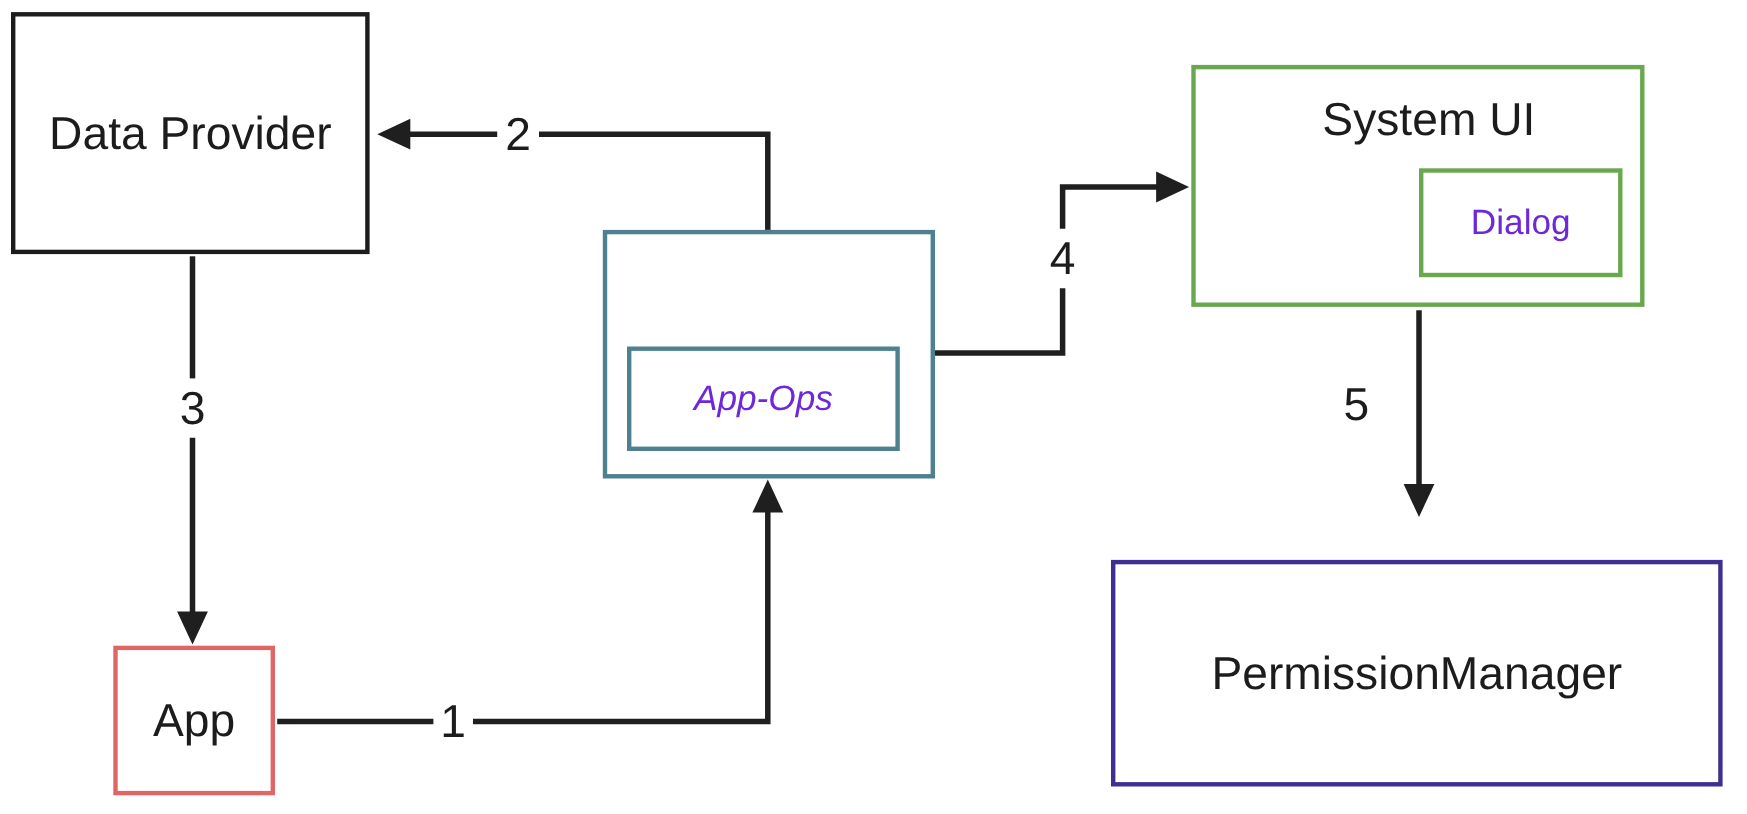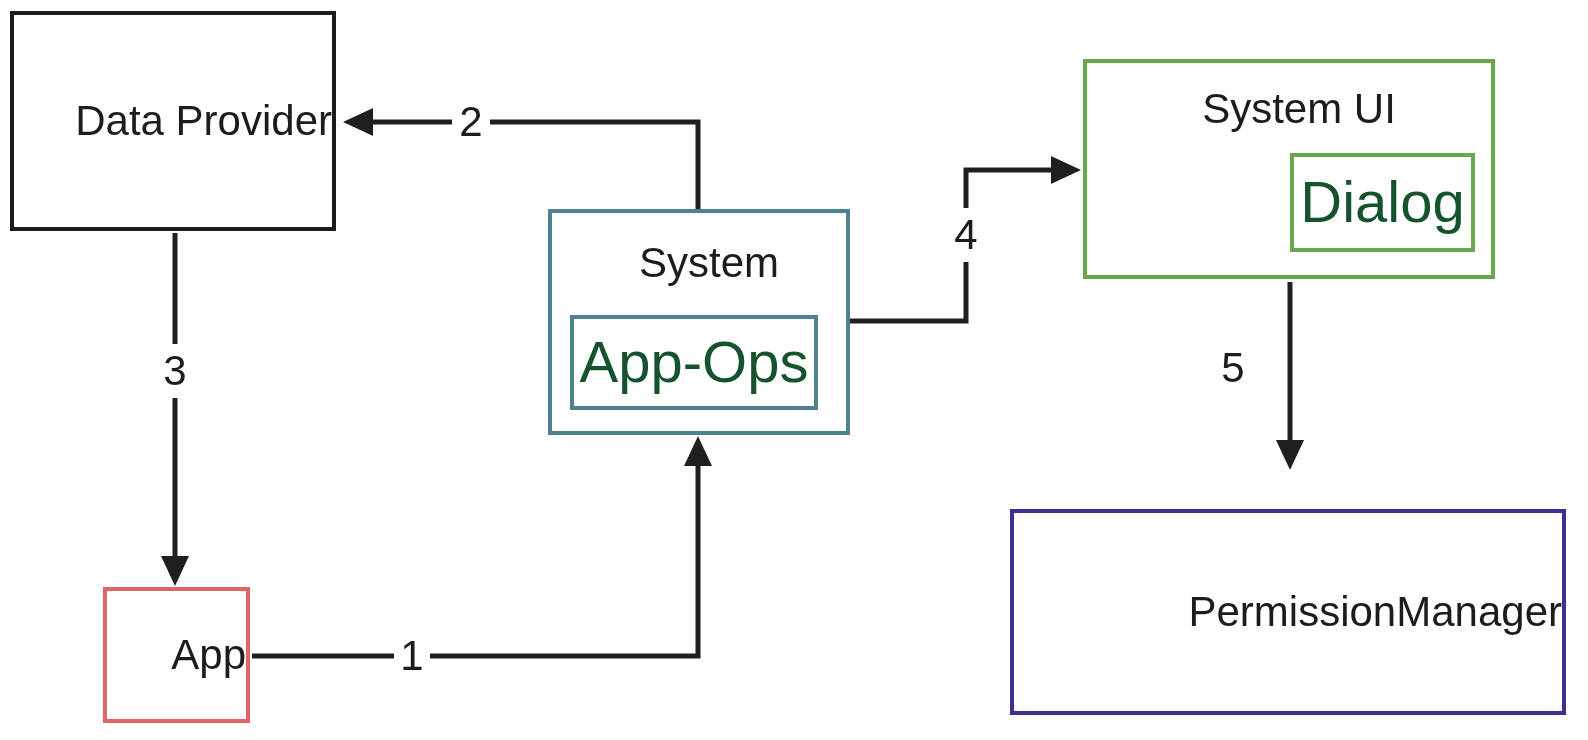--- a/index.html
+++ b/index.html
@@ -19,44 +19,44 @@
     box-sizing: border-box;
     border: 4px solid #1c1c1c;
     background: #ffffff;
     color: #1c1c1c;
     font-size: 42px;
     line-height: 1.15;
   }
   .node.center {
     display: flex;
     align-items: center;
-    justify-content: flex-end;
+    justify-content: center;
     text-align: center;
   }
   .node-title {
     display: block;
     text-align: center;
     color: #1c1c1c;
     padding-left: 20px;
   }
   .child-box {
     position: absolute;
     box-sizing: border-box;
     border: 4px solid #1c1c1c;
     background: #ffffff;
     display: flex;
     align-items: center;
     justify-content: center;
-    font-size: 58px;
-    color: #14532d;
+    font-size: 32px;
+    color: #6d28d9;
   }
   #data-provider { left: 10px;   top: 11px;  width: 326px; height: 220px; }
   #system        { left: 548px;  top: 209px; width: 302px; height: 226px; }
   #system .node-title { margin-top: 26px; }
-  #app-ops       { left: 18px;  top: 102px; width: 248px; height: 95px; }
+  #app-ops       { left: 18px;  top: 102px; width: 248px; height: 95px; font-style: italic; }
   #system-ui     { left: 1083px; top: 59px;  width: 412px; height: 220px; }
   #system-ui .node-title { margin-top: 22px; }
   #dialog        { left: 203px; top: 90px;  width: 185px; height: 99px; }
   #permission-manager { left: 1010px; top: 473px; width: 556px; height: 206px; }
   #app           { left: 103px;  top: 587px; width: 147px; height: 136px; }
 
   #edges-svg {
     position: absolute;
     left: 0; top: 0;
     width: 1588px;
@@ -110,21 +110,20 @@
       <polygon points="1081,170 1051,156 1051,184"></polygon>
       <polygon points="1290,470 1276,440 1304,440"></polygon>
     </g>
   </svg>
 
   <div id="data-provider" class="node center" style="border-color: rgb(28, 28, 28);">
     <span>Data Provider</span>
   </div>
 
   <div id="system" class="node" style="border-color: rgb(77, 129, 144);">
-    <span class="node-title">System</span>
     <div id="app-ops" class="child-box" style="border-color: rgb(77, 129, 144);">
       <span>App-Ops</span>
     </div>
   </div>
 
   <div id="system-ui" class="node" style="border-color: rgb(106, 168, 79);">
     <span class="node-title">System UI</span>
     <div id="dialog" class="child-box" style="border-color: rgb(106, 168, 79);">
       <span>Dialog</span>
     </div>

